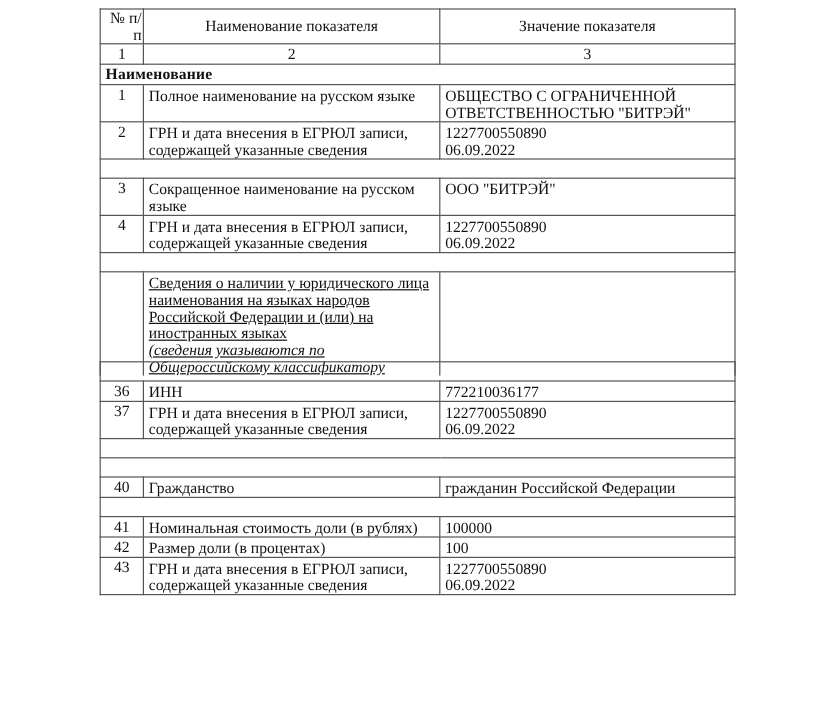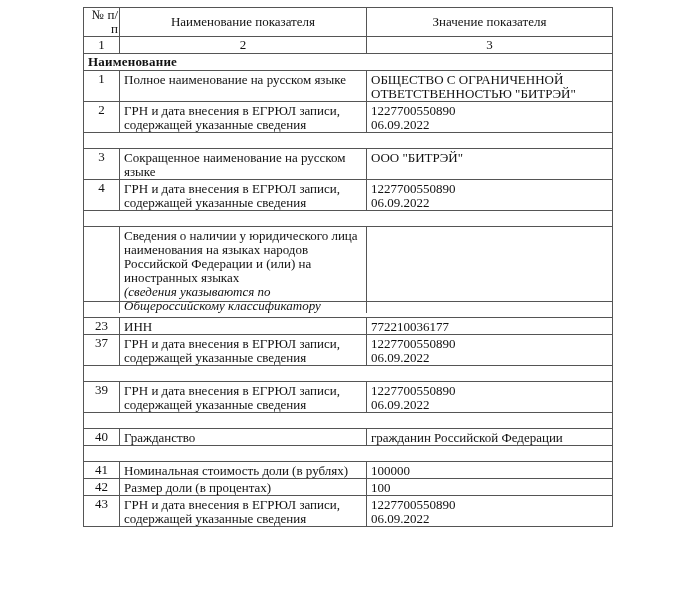--- a/index.html
+++ b/index.html
@@ -71,21 +71,21 @@
     <td class="txt pre">ГРН и дата внесения в ЕГРЮЛ записи,
 содержащей указанные сведения</td>
     <td class="txt pre">1227700550890
 06.09.2022</td>
   </tr>
   <tr class="spacer" style="height:16px">
         <td colspan="3"></td>
       </tr>
   <tr class="cut" style="height:81px">
     <td class="num"></td>
-    <td class="txt" style="overflow:hidden;">
+    <td class="txt" style="overflow:hidden;text-decoration:underline;">
       <div class="pre">Сведения о наличии у юридического лица
 наименования на языках народов
 Российской Федерации и (или) на
 иностранных языках</div>
       <div class="pre it">(сведения указываются по
 Общероссийскому классификатору</div>
     </td>
     <td class="txt"></td>
   </tr>
 </tbody>
@@ -95,41 +95,34 @@
   <colgroup>
       <col class="c1">
       <col class="c2">
       <col class="c3">
     </colgroup>
   <tbody>
       <tr class="spacer" style="height:16px">
         <td colspan="3"></td>
       </tr>
   <tr style="height:16px">
-    <td class="num">23</td>
+    <td class="num">36</td>
     <td class="txt pre">ИНН</td>
     <td class="txt pre">772210036177</td>
   </tr>
   <tr style="height:30px">
     <td class="num">37</td>
     <td class="txt pre">ГРН и дата внесения в ЕГРЮЛ записи,
 содержащей указанные сведения</td>
     <td class="txt pre">1227700550890
 06.09.2022</td>
   </tr>
   <tr class="spacer" style="height:16px">
         <td colspan="3"></td>
       </tr>
-  <tr style="height:30px">
-    <td class="num">39</td>
-    <td class="txt pre">ГРН и дата внесения в ЕГРЮЛ записи,
-содержащей указанные сведения</td>
-    <td class="txt pre">1227700550890
-06.09.2022</td>
-  </tr>
   <tr class="spacer" style="height:14px">
         <td colspan="3"></td>
       </tr>
   <tr style="height:17px">
     <td class="num">40</td>
     <td class="txt pre">Гражданство</td>
     <td class="txt pre">гражданин Российской Федерации</td>
   </tr>
   <tr class="spacer" style="height:15px">
         <td colspan="3"></td>

